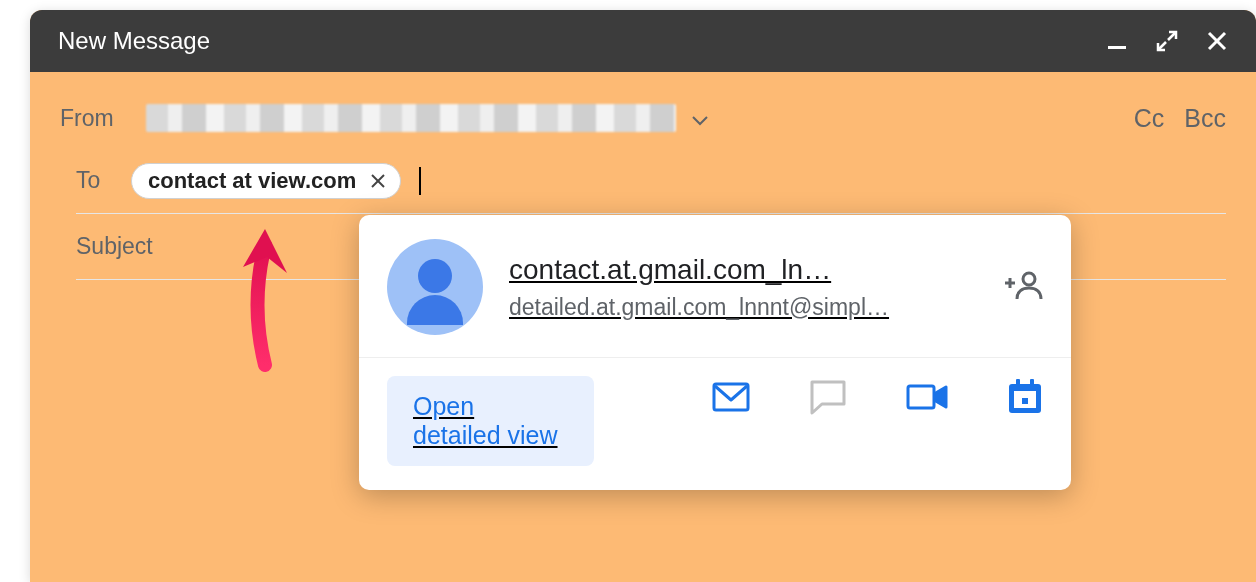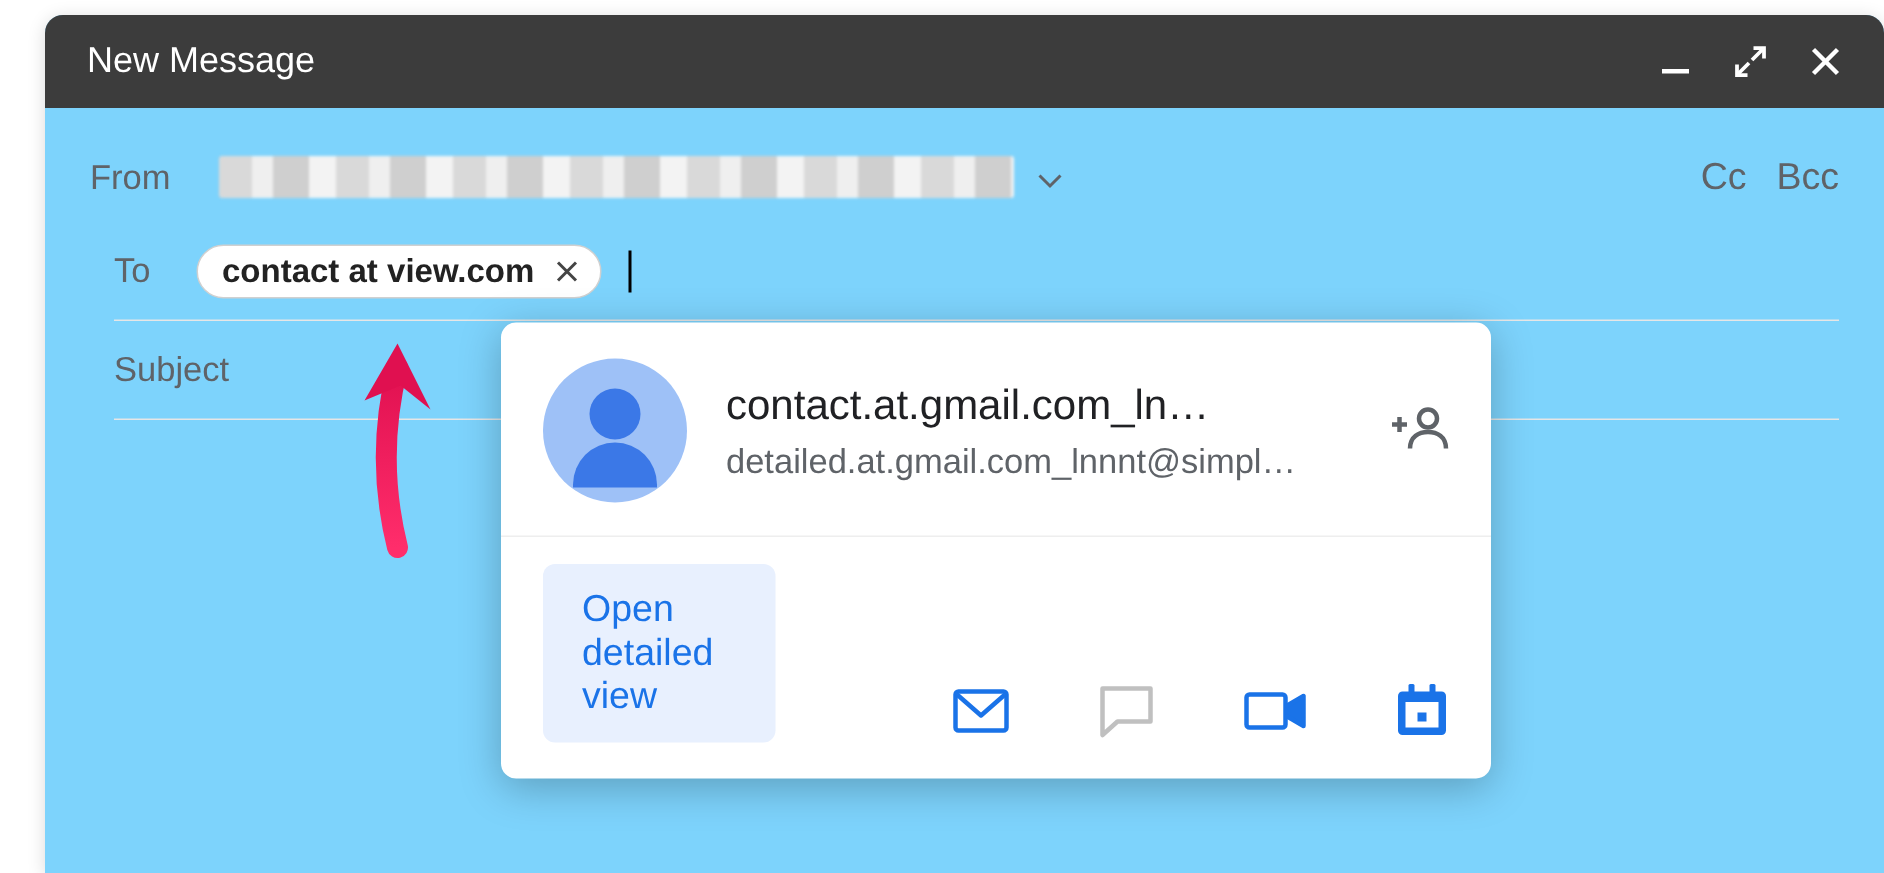--- a/index.html
+++ b/index.html
@@ -6,21 +6,21 @@
   html, body { width: 1256px; height: 582px; font-family: Arial, Helvetica, sans-serif; background: #fff; }
   .window {
     position: absolute;
     left: 30px;
     top: 10px;
     right: 0;
     bottom: 0;
     border-radius: 12px 12px 0 0;
     overflow: visible;
     box-shadow: 0 2px 12px rgba(0,0,0,0.15);
-    background: #7dd3fc;
+    background: #fdba74;
   }
   .titlebar {
     background: #3c3c3c;
     color: #fff;
     height: 62px;
     display: flex;
     align-items: center;
     padding: 0 28px;
     border-radius: 12px 12px 0 0;
   }
@@ -101,28 +101,29 @@
     height: 28px;
     background: #000;
     margin-left: 18px;
   }
   .row.subject .label { width: auto; }
   .row.to, .row.subject { min-height: 66px; margin-left: 16px; }
 
   
   .card {
     position: absolute;
-    left: 304px;
+    left: 329px;
     top: 205px;
-    width: 660px;
+    width: 712px;
     background: #fff;
     border-radius: 10px;
     box-shadow: 0 6px 28px rgba(0,0,0,0.25);
     overflow: hidden;
     z-index: 20;
+    text-decoration: underline;
   }
   .card-top {
     display: flex;
     align-items: center;
     padding: 24px 28px 22px 28px;
     gap: 26px;
   }
   .avatar {
     width: 96px; height: 96px;
     border-radius: 50%;
@@ -167,21 +168,21 @@
     flex-shrink: 0;
     cursor: pointer;
     color: #5f6368;
   }
   .card-divider {
     height: 1px;
     background: #eee;
   }
   .card-actions {
     display: flex;
-    align-items: flex-end;
+    align-items: flex-start;
     padding: 18px 28px 24px 28px;
     gap: 59px;
   }
   .open-detailed {
     background: #e8f0fe;
     color: #1a73e8;
     font-size: 25px;
     padding: 16px 26px;
     border-radius: 8px;
     cursor: pointer;

